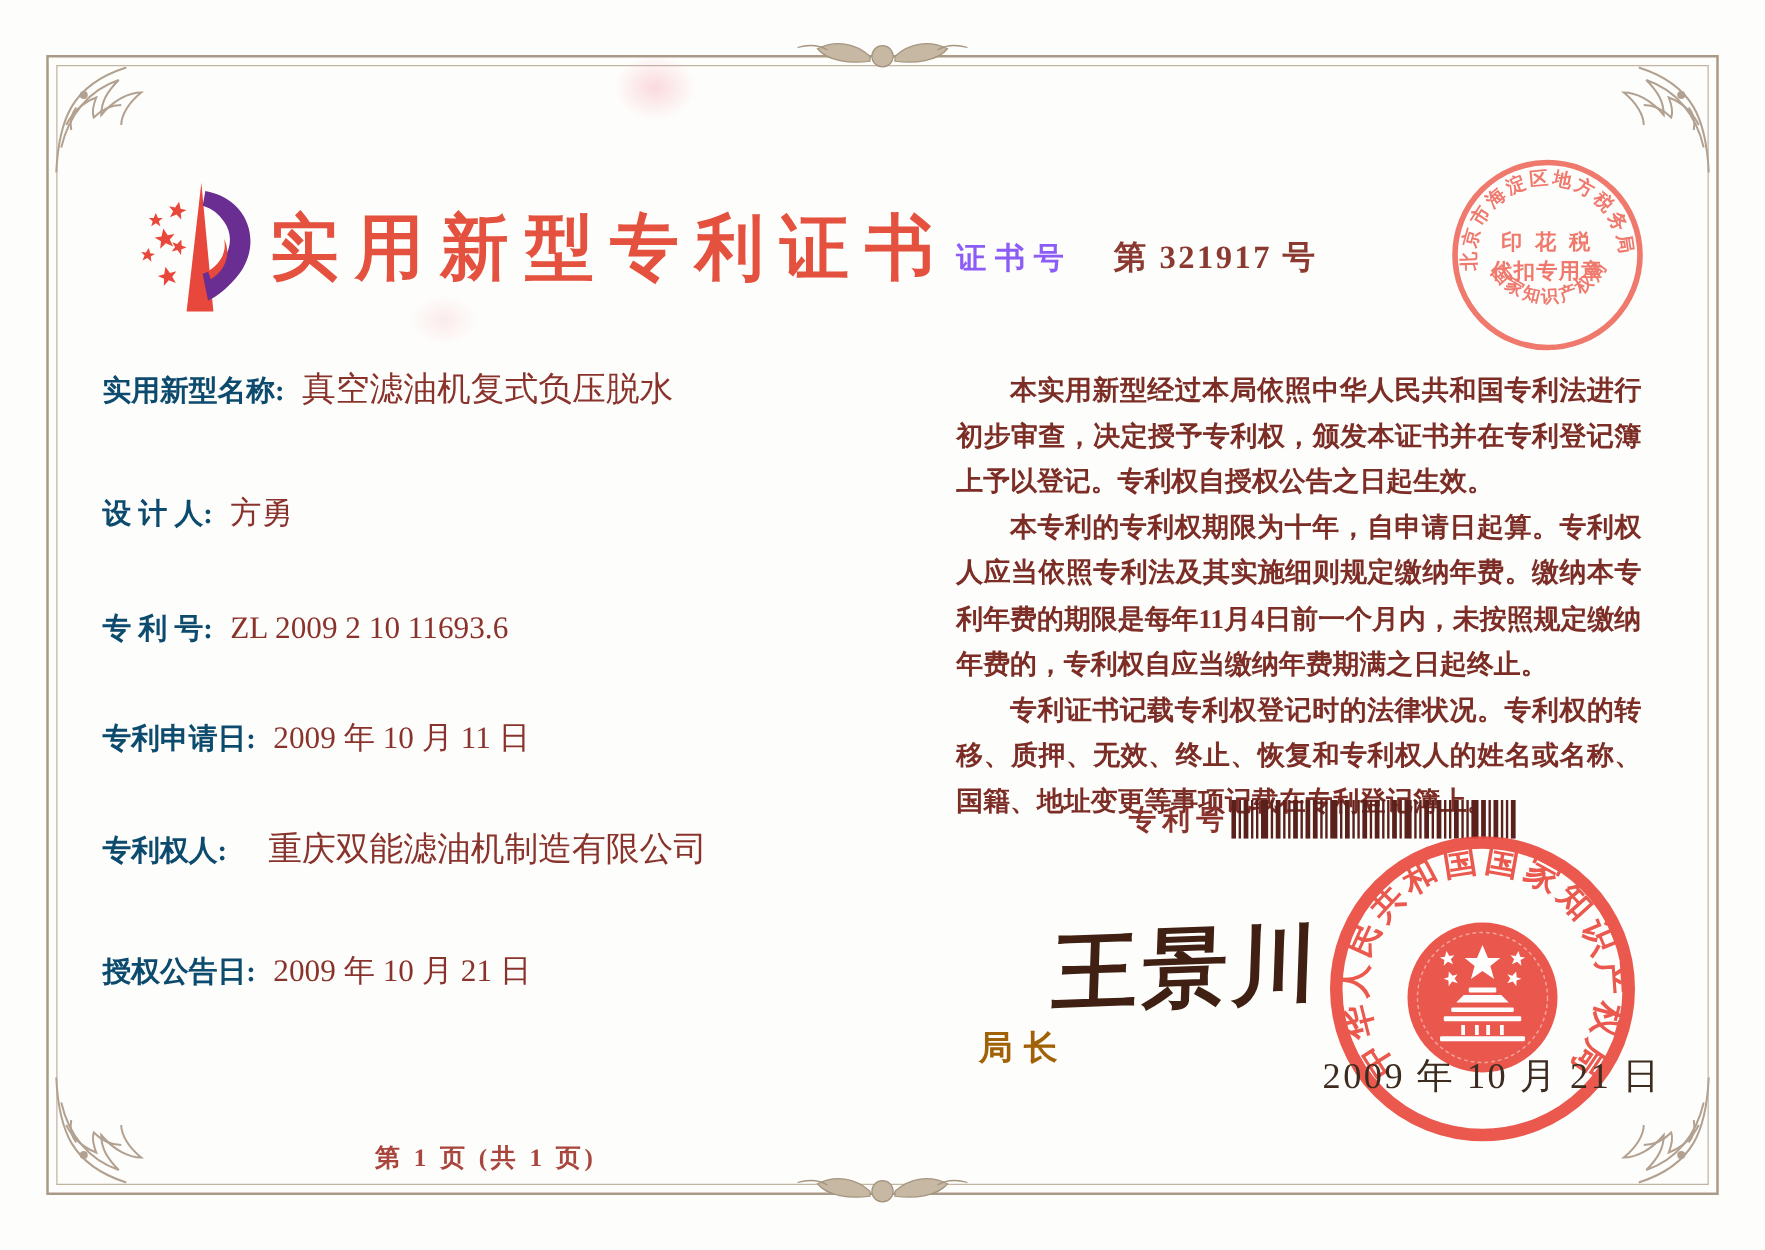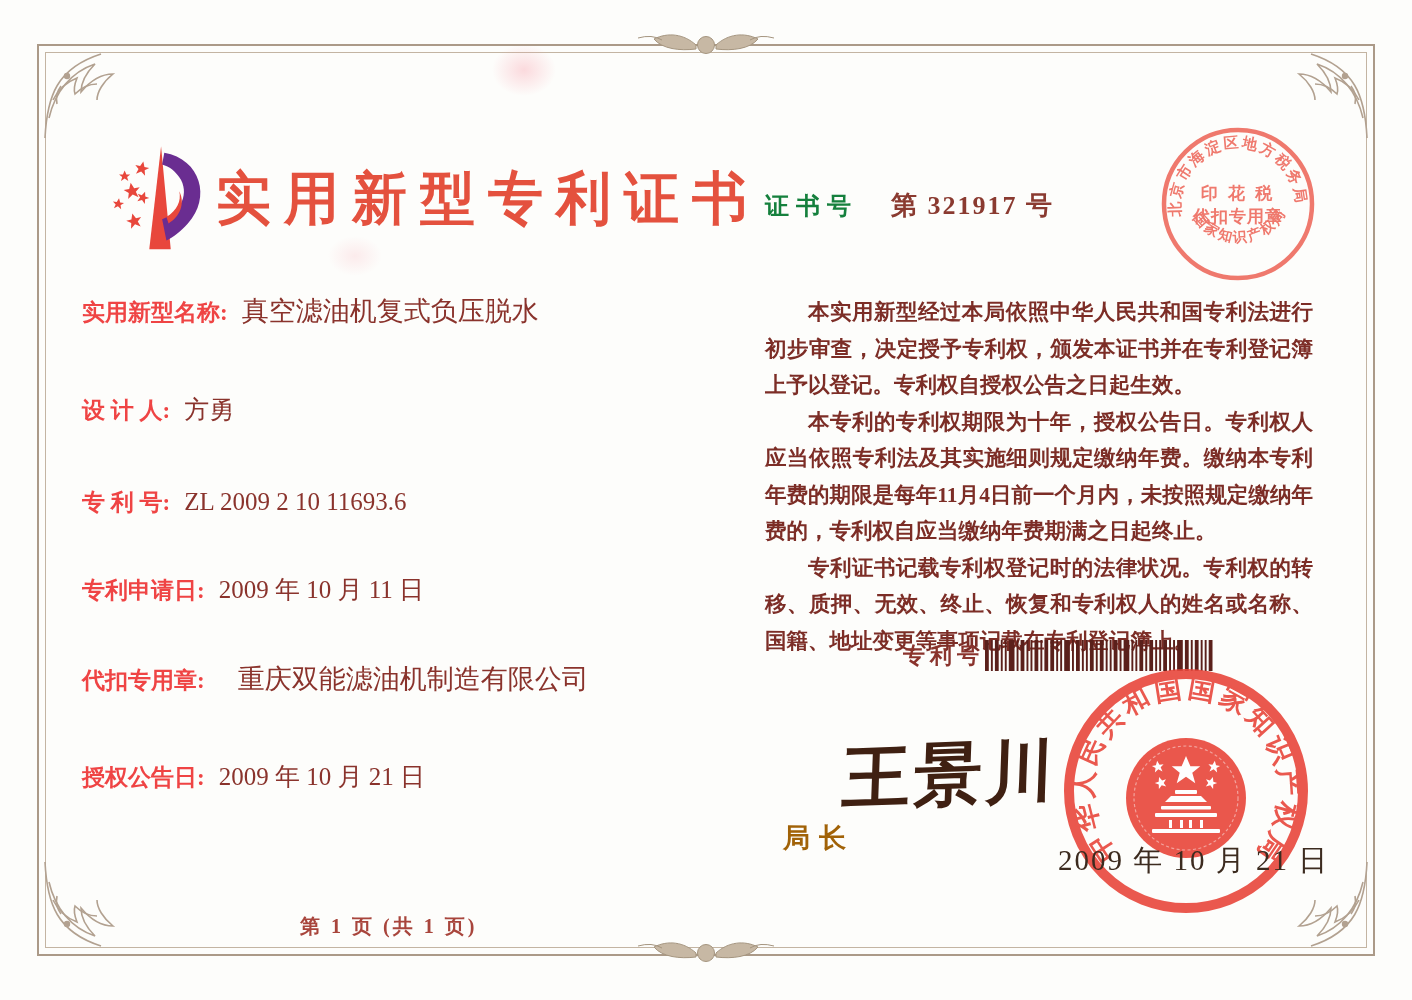--- a/index.html
+++ b/index.html
@@ -38,31 +38,31 @@
 
   
   .logo{position:absolute;left:106px;top:142px;width:108px;height:120px;}
   .doc-title{
     position:absolute;left:216px;top:162px;
     font-size:55px;font-weight:bold;letter-spacing:13px;
     color:#e4513e;white-space:nowrap;transform:scaleY(1.04);
   }
   .certno-label{
     position:absolute;left:765px;top:190px;
-    font-size:24px;font-weight:bold;letter-spacing:7px;color:#15803d;
+    font-size:24px;font-weight:bold;letter-spacing:7px;color:#8b5cf6;
   }
   .certno-value{
     position:absolute;left:891px;top:188px;
     font-size:26px;font-weight:bold;letter-spacing:2px;color:#8a3a30;
   }
   .tax-stamp{position:absolute;left:1152px;top:118px;width:172px;height:172px;opacity:.92;}
 
   
   .field{position:absolute;left:82px;white-space:nowrap;}
-  .field .lbl{font-size:23px;font-weight:bold;color:#ef4444;}
+  .field .lbl{font-size:23px;font-weight:bold;color:#0c4a6e;}
   .field .val{font-size:25px;color:#8a332c;margin-left:10px;text-align:right;}
   .f0{top:293px;} .f0 .val{font-size:27px;}
   .f1{top:393px;}
   .f2{top:487px;}
   .f3{top:573px;}
   .f4{top:661px;} .f4 .val{font-size:27px;margin-left:29px;}
   .f5{top:760px;}
   .page-footer{
     position:absolute;left:300px;top:913px;
     font-size:20px;letter-spacing:3px;color:#a8453c;font-weight:bold;
@@ -188,33 +188,33 @@
   </div>
   <div class="field f2">
     <span class="lbl">专 利 号:</span>
     <span class="val">ZL 2009 2 10 11693.6</span>
   </div>
   <div class="field f3">
     <span class="lbl">专利申请日:</span>
     <span class="val">2009 年 10 月 11 日</span>
   </div>
   <div class="field f4">
-    <span class="lbl">代扣专用章:</span>
+    <span class="lbl">专利权人:</span>
     <span class="val">重庆双能滤油机制造有限公司</span>
   </div>
   <div class="field f5">
     <span class="lbl">授权公告日:</span>
     <span class="val">2009 年 10 月 21 日</span>
   </div>
 
   <div class="page-footer">第 1 页 (共 1 页)</div>
 
   <div class="notice">
     <p>本实用新型经过本局依照中华人民共和国专利法进行初步审查，决定授予专利权，颁发本证书并在专利登记簿上予以登记。专利权自授权公告之日起生效。</p>
-    <p>本专利的专利权期限为十年，授权公告日。专利权人应当依照专利法及其实施细则规定缴纳年费。缴纳本专利年费的期限是每年11月4日前一个月内，未按照规定缴纳年费的，专利权自应当缴纳年费期满之日起终止。</p>
+    <p>本专利的专利权期限为十年，自申请日起算。专利权人应当依照专利法及其实施细则规定缴纳年费。缴纳本专利年费的期限是每年11月4日前一个月内，未按照规定缴纳年费的，专利权自应当缴纳年费期满之日起终止。</p>
     <p>专利证书记载专利权登记时的法律状况。专利权的转移、质押、无效、终止、恢复和专利权人的姓名或名称、国籍、地址变更等事项记载在专利登记簿上。</p>
   </div>
 
   <div class="barcode-label">专利号</div>
   <svg class="barcode" viewBox="0 0 252 31" preserveAspectRatio="none">
       <rect x="0" y="0" width="3.8" height="31" fill="#5a201b"></rect>
       <rect x="5.9" y="0" width="1.9" height="31" fill="#5a201b"></rect>
       <rect x="9.9" y="0" width="3.8" height="31" fill="#5a201b"></rect>
       <rect x="15.8" y="0" width="1.9" height="31" fill="#5a201b"></rect>
       <rect x="19.8" y="0" width="1.9" height="31" fill="#5a201b"></rect>

